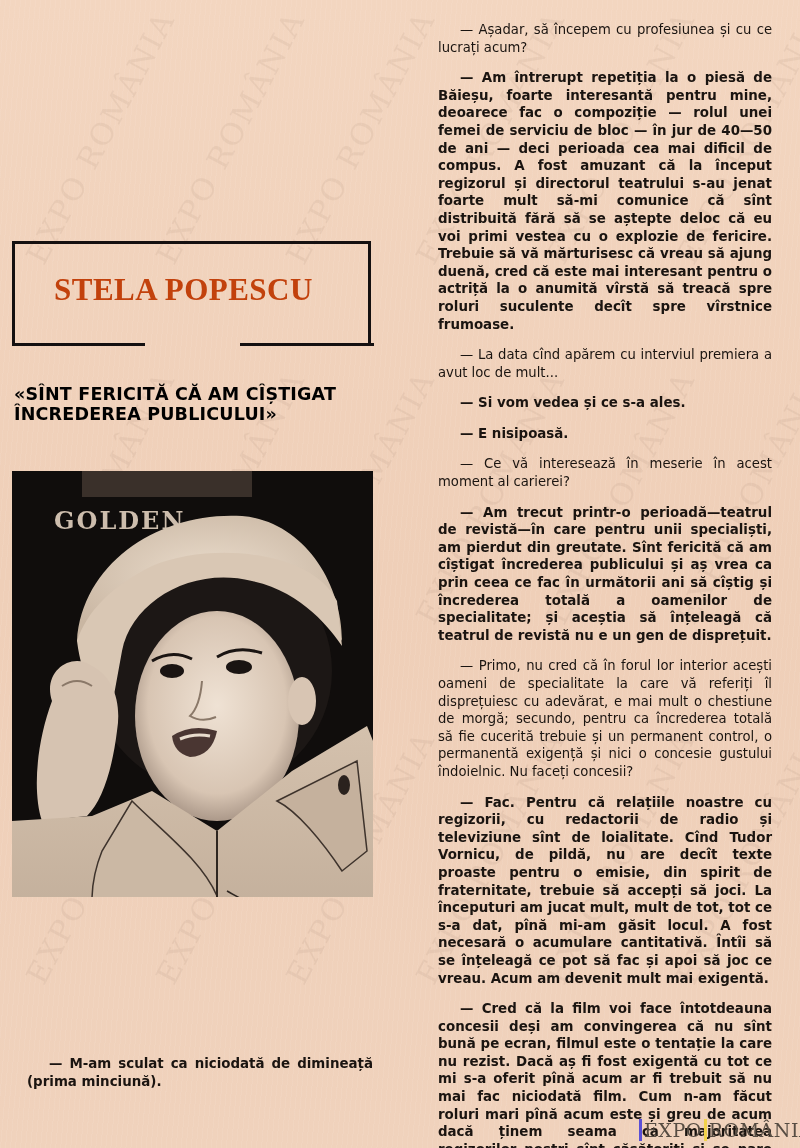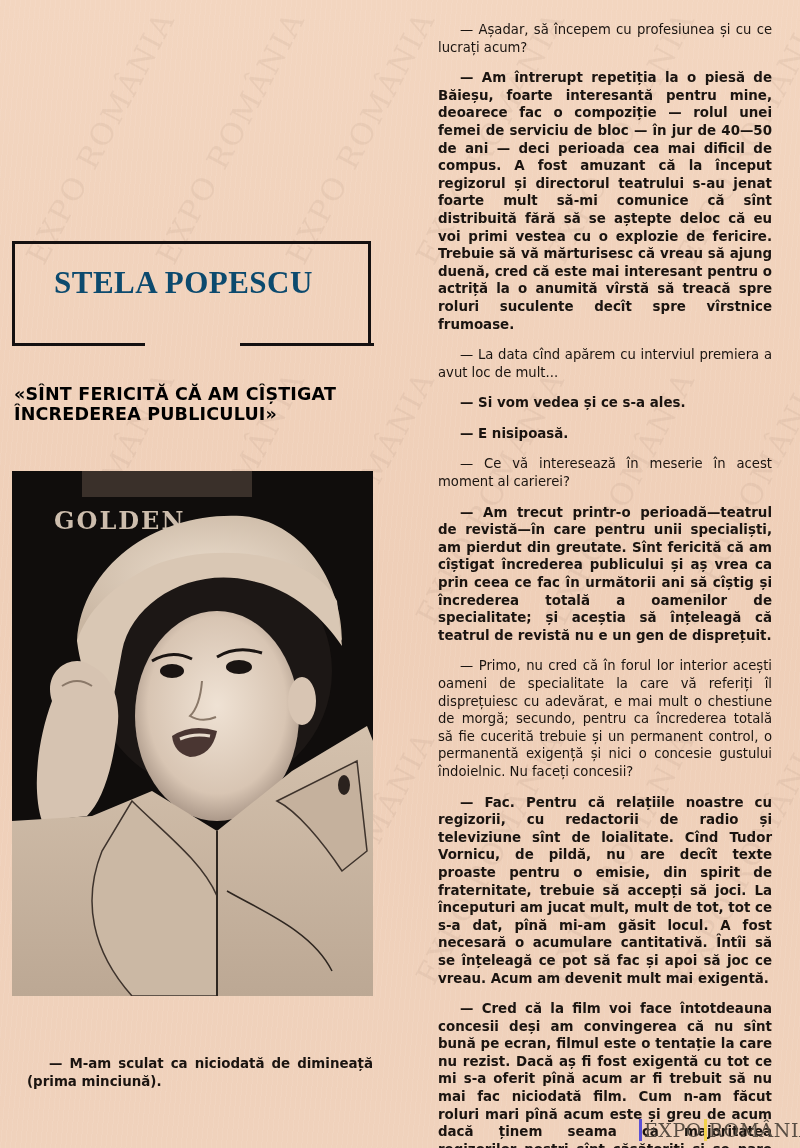--- a/index.html
+++ b/index.html
@@ -56,46 +56,46 @@
       position: absolute;
       left: 240px;
       top: 343px;
       width: 134px;
       height: 3px;
       background: #141010;
     }
     .title {
       position: absolute;
       left: 54px;
-      top: 265px;
+      top: 272px;
       font-family: "Liberation Serif", serif;
       font-weight: bold;
       font-size: 31px;
       letter-spacing: 0.5px;
-      color: #0c4a6e;
+      color: #c2410c;
       white-space: nowrap;
     }
     .subtitle {
       position: absolute;
       left: 14px;
       top: 384px;
       width: 372px;
       font-family: "DejaVu Sans", sans-serif;
       font-weight: bold;
       font-size: 17.5px;
       line-height: 20px;
       color: #000000;
       letter-spacing: 0.2px;
     }
     .photo {
       position: absolute;
       left: 12px;
       top: 471px;
       width: 361px;
-      height: 525px;
+      height: 426px;
       background: #0f0c0b;
       overflow: hidden;
     }
     .photo svg { display: block; }
     .col-text {
       font-family: "DejaVu Sans", sans-serif;
       font-size: 13.2px;
       line-height: 17.6px;
       color: #1a1410;
       text-align: justify;

